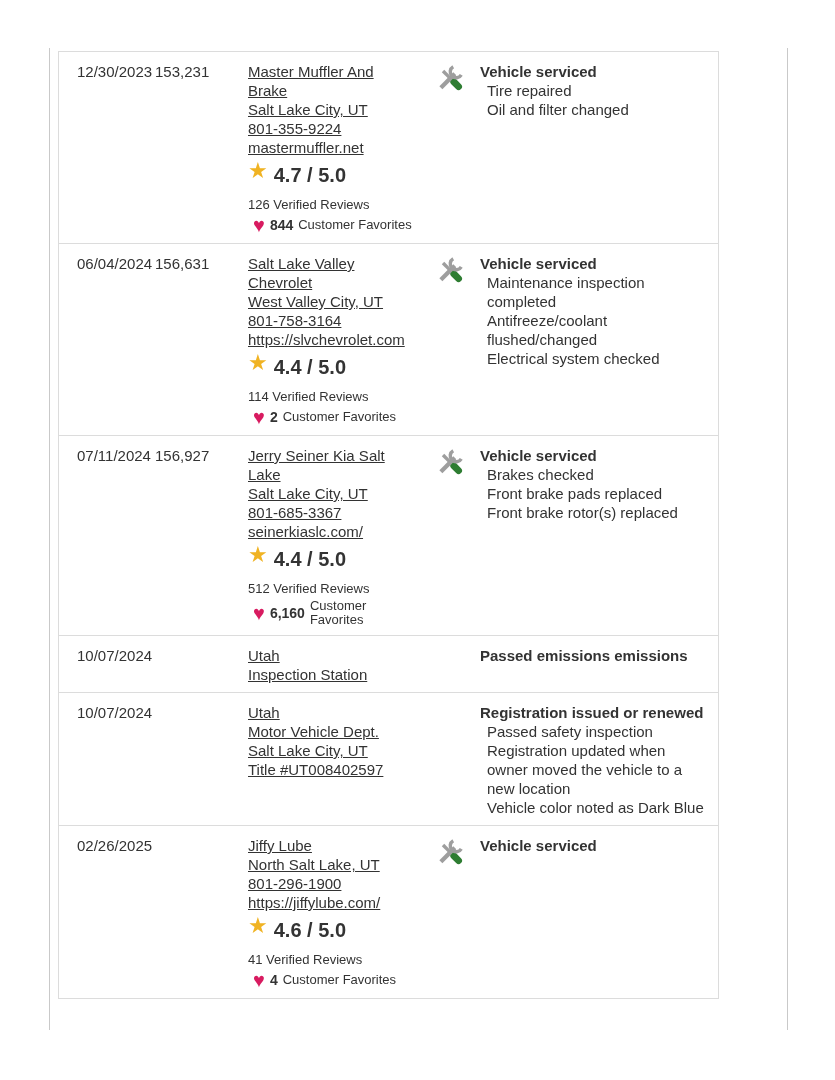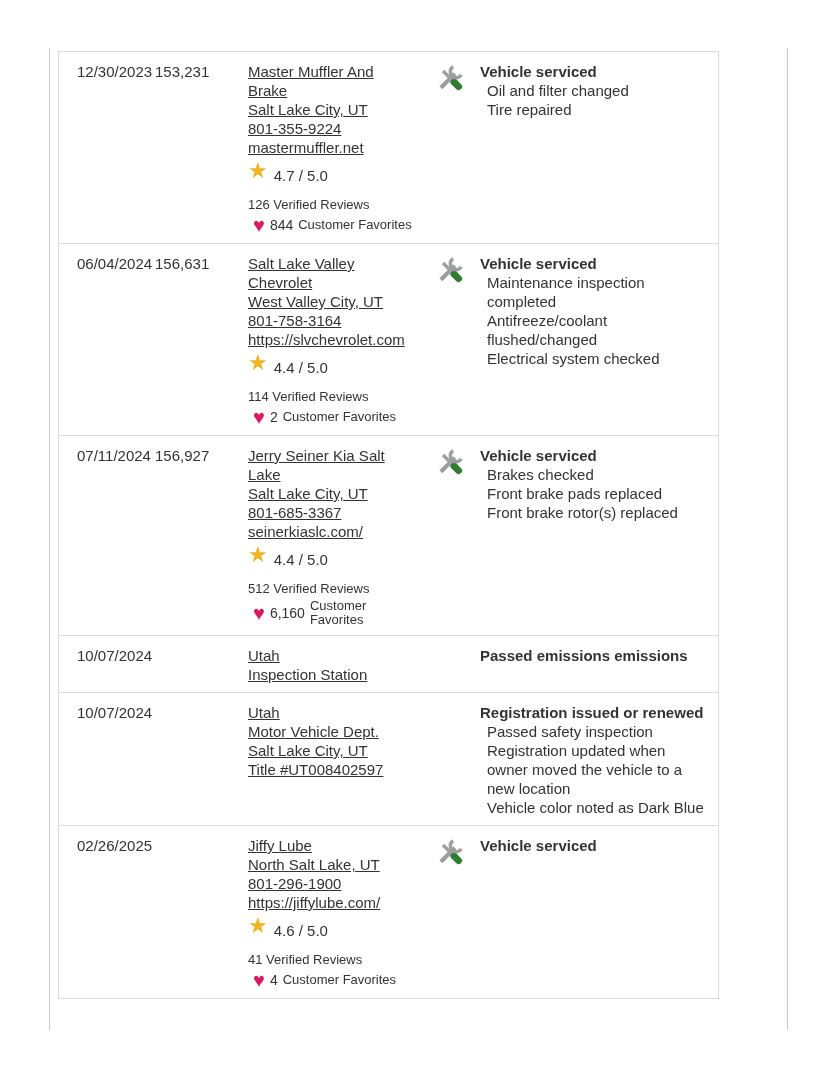--- a/index.html
+++ b/index.html
@@ -37,32 +37,32 @@
   .col-date, .col-mileage { white-space: nowrap; }
   .shop-line { white-space: nowrap; text-decoration: underline; }
   .rating-line {
     display: flex; align-items: center;
     height: 24px; margin-top: 2px; gap: 6px;
   }
   .star-glyph {
     color: var(--star-color, #f0b323);
     font-size: 22px; line-height: 22px;
   }
-  .rating-value { font-weight: normal; font-size: 15px; margin-top: 8px; }
+  .rating-value { font-weight: bold; font-size: 20px; margin-top: 8px; }
   .reviews-line { font-size: 13px; line-height: 16px; margin-top: 14px; }
   .fav-line {
     display: flex; align-items: center;
     margin-top: 2px; margin-left: 5px; gap: 5px;
     font-size: 13px; line-height: 14px; min-height: 20px;
   }
   .heart-glyph {
     color: var(--heart-color, #d81b60);
     font-size: 20px; line-height: 20px;
   }
-  .fav-count { font-weight: normal; font-size: 14px; }
+  .fav-count { font-weight: bold; font-size: 14px; }
   .fav-label { }
   .fav-label.wrapped { max-width: 72px; display: inline-block; }
   .col-icon { padding-top: 1px; }
   .event-title { font-weight: bold; }
   .event-detail-line { margin-left: 7px; max-width: 256px; }
 </style>
 </head>
 <body style="color: rgb(51, 51, 51);">
 
 <div class="page-frame"></div>
@@ -98,22 +98,22 @@
           <line x1="7.5" y1="7.5" x2="15.5" y2="15.5" stroke="#9e9e9e" stroke-width="3.2" class="ic-gray"></line>
           <line x1="17.5" y1="17.5" x2="22" y2="22" stroke="#2e7d32" stroke-width="6.4" stroke-linecap="round" class="ic-green"></line>
           <line x1="5.5" y1="23" x2="18.5" y2="10" stroke="#9e9e9e" stroke-width="4" class="ic-gray"></line>
           <path d="M 17 3.5 A 5.5 5.5 0 1 0 24.5 11" fill="none" stroke="#9e9e9e" stroke-width="3.2" class="ic-gray"></path>
         </svg>
       </span>
     </div>
     <div class="col-comments">
       <div class="event-title">Vehicle serviced</div>
       <div class="event-details">
+          <div class="event-detail-line">Tire repaired</div>
           <div class="event-detail-line">Oil and filter changed</div>
-          <div class="event-detail-line">Tire repaired</div>
         </div>
     </div>
   </div>
 
   <div class="record-row">
     <div class="col-date">06/04/2024</div>
     <div class="col-mileage">156,631</div>
     <div class="col-shop">
       <div class="shop-lines">
           <div class="shop-line">Salt Lake Valley</div>

